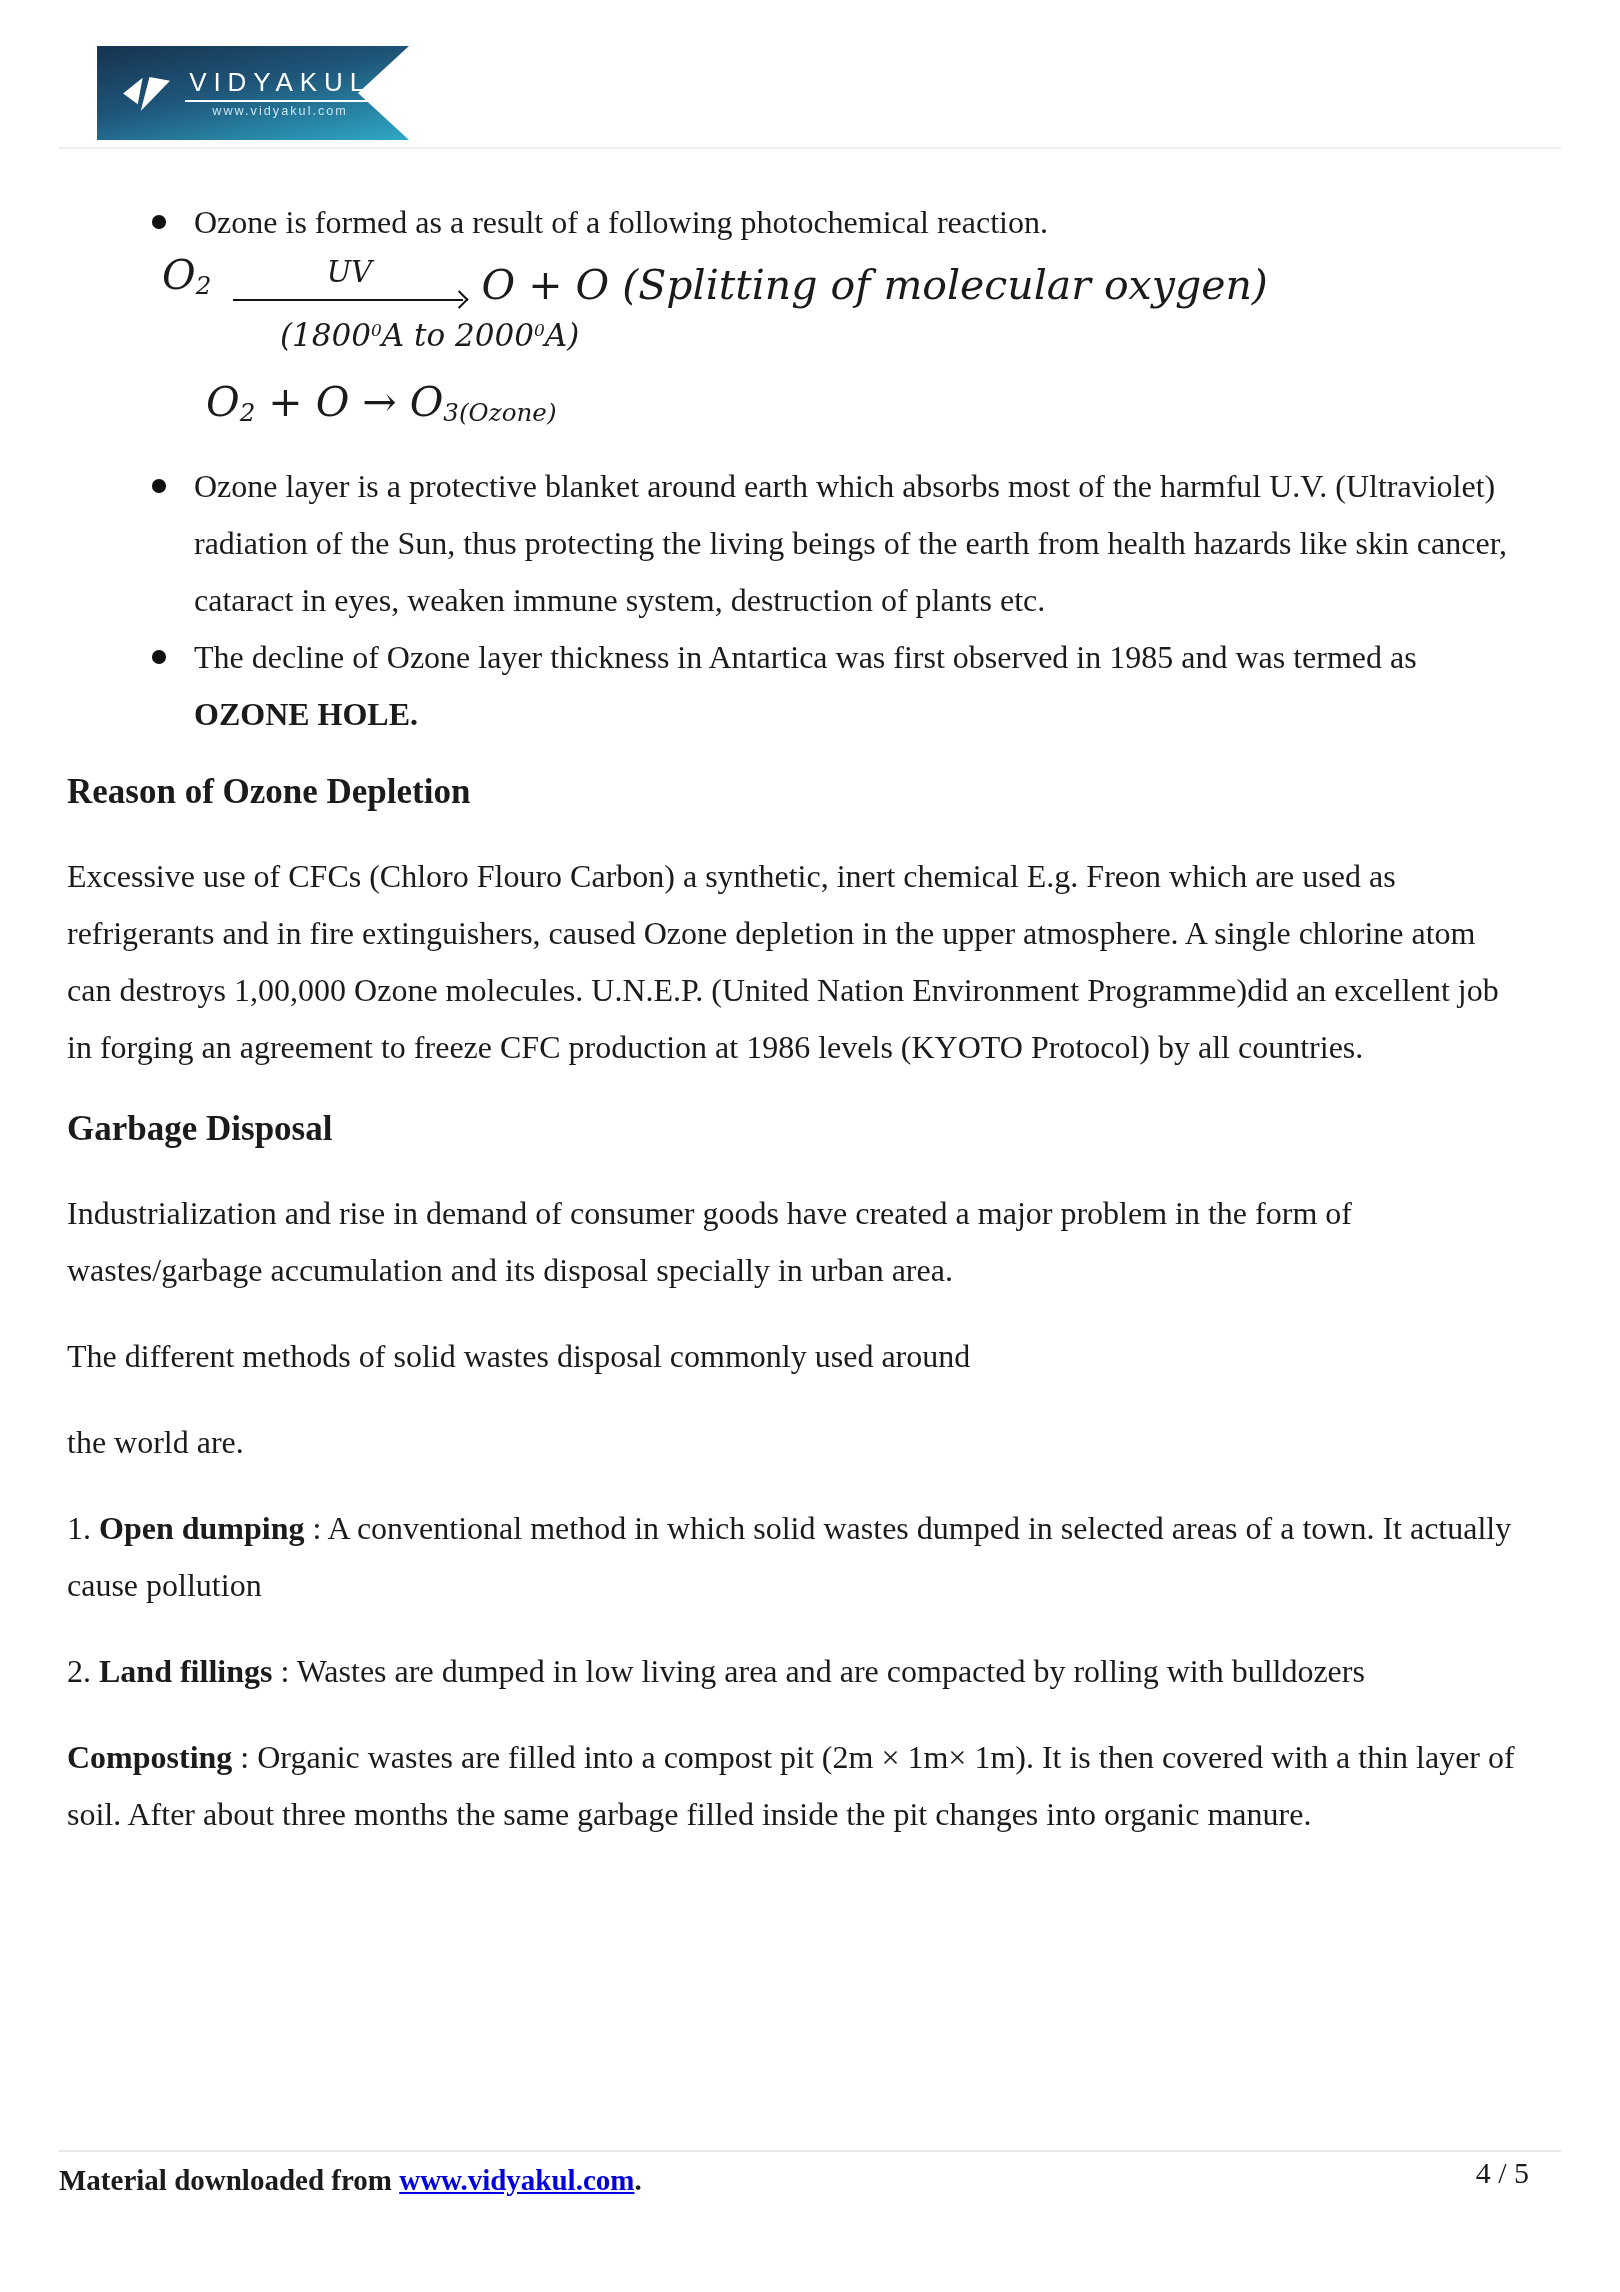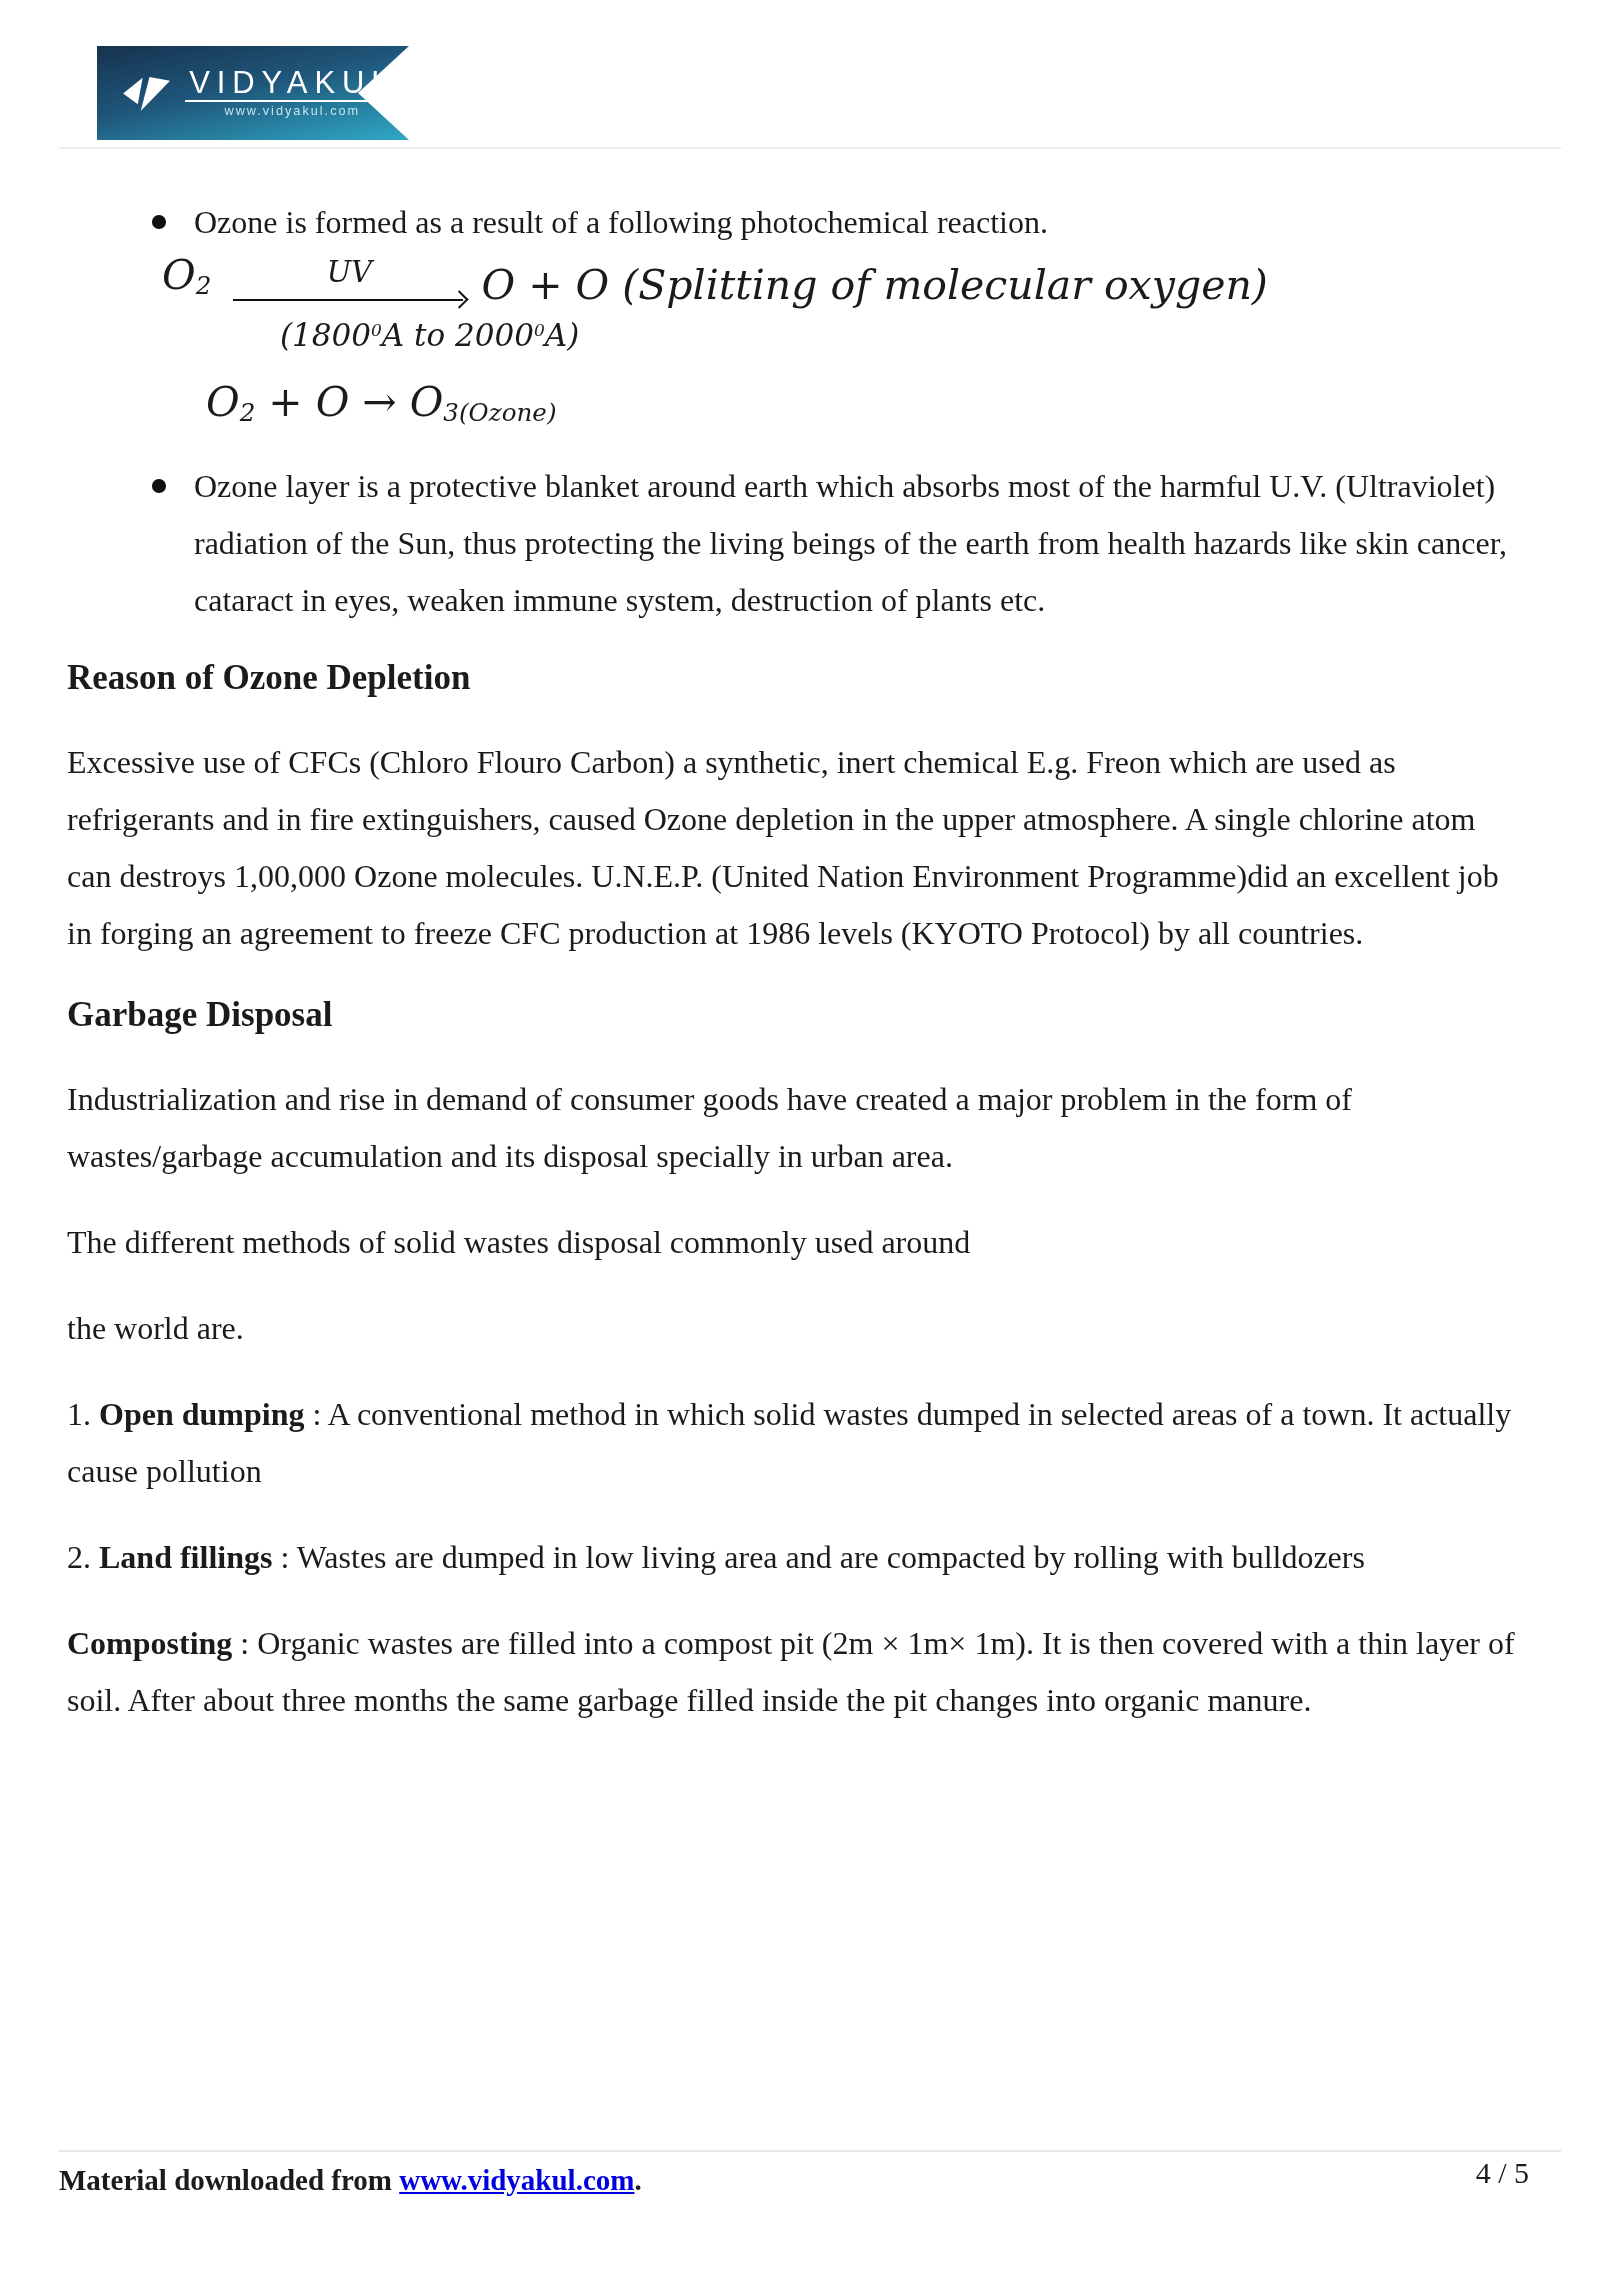--- a/index.html
+++ b/index.html
@@ -26,21 +26,21 @@
     content:""; position:absolute; right:0; top:0;
     width:0; height:0;
     border-top:47px solid transparent;
     border-bottom:47px solid transparent;
     border-right:51px solid #ffffff;
   }
   .logo-mark { width:57px; height:43px; margin-right:7.8px; flex:0 0 auto; }
   .brand-box { display:flex; flex-direction:column; align-items:center; }
   .brand-name {
     color:#ffffff; font-family:"Liberation Sans", sans-serif;
-    font-size:31px; letter-spacing:6.9px; font-weight:400; line-height:29px;
+    font-size:26px; letter-spacing:6.9px; font-weight:400; line-height:29px;
     padding:0 3.9px 2.9px 3.9px;
     border-bottom:2px solid #ffffff;
     white-space:nowrap;
   }
   .brand-url {
     color:#c9e4f0; font-family:"Liberation Sans", sans-serif;
     font-size:12.7px; letter-spacing:2px; margin-top:2.9px; white-space:nowrap;
   }
   .divider { margin:6.9px 59px 0 59px; border-top:2px solid #ededed; }
 
@@ -126,20 +126,23 @@
           </div>
           <div class="range-line"><span>(1800</span><span class="sup0">0</span><span>A to 2000</span><span class="sup0">0</span><span>A)</span></div>
           <div class="eq2-line"><span>O</span><span class="sub">2</span><span> + O → O</span><span class="sub">3(Ozone)</span></div>
         </div>
       </li>
 
       <li>
         <span>Ozone layer is a protective blanket around earth which absorbs most of the harmful U.V. (Ultraviolet) radiation of the Sun, thus protecting the living beings of the earth from health hazards like skin cancer, cataract in eyes, weaken immune system, destruction of plants etc.</span>
       </li>
 
+      <li>
+        <span>The decline of Ozone layer thickness in Antartica was first observed in 1985 and was termed as </span><b>OZONE HOLE.</b>
+      </li>
     </ul>
 
     <h2 class="sec">Reason of Ozone Depletion</h2>
 
     <p class="body">Excessive use of CFCs (Chloro Flouro Carbon) a synthetic, inert chemical E.g. Freon which are used as refrigerants and in fire extinguishers, caused Ozone depletion in the upper atmosphere. A single chlorine atom can destroys 1,00,000 Ozone molecules. U.N.E.P. (United Nation Environment Programme)did an excellent job in forging an agreement to freeze CFC production at 1986 levels (KYOTO Protocol) by all countries.</p>
 
     <h2 class="sec">Garbage Disposal</h2>
 
     <p class="body">Industrialization and rise in demand of consumer goods have created a major problem in the form of wastes/garbage accumulation and its disposal specially in urban area.</p>
 

